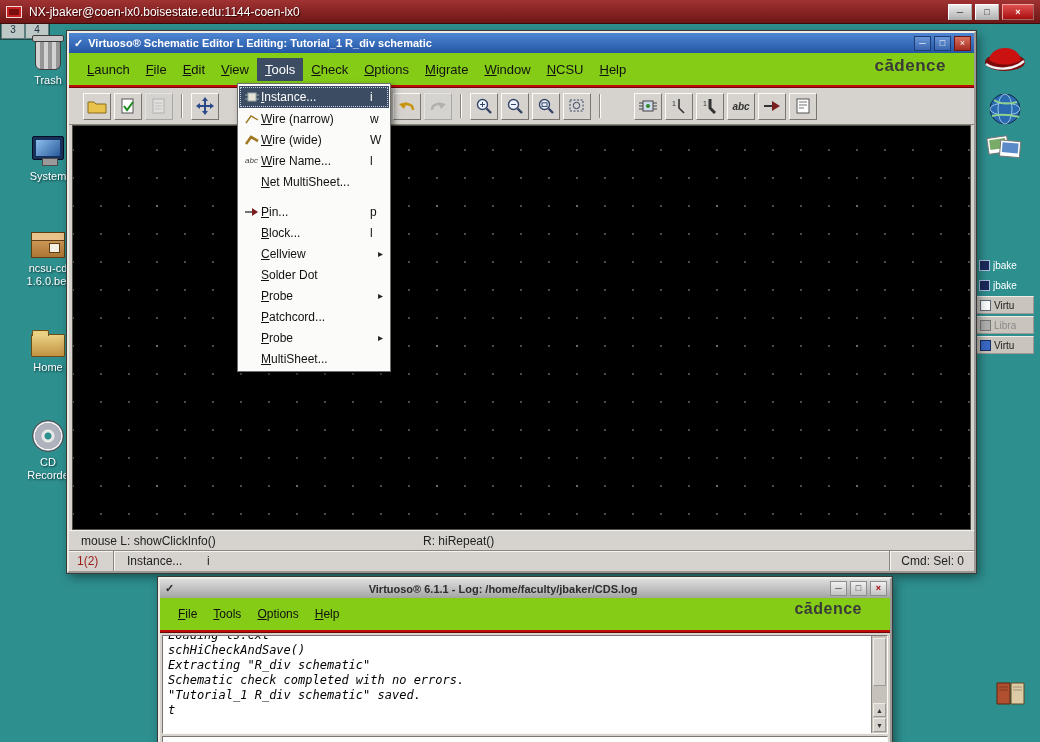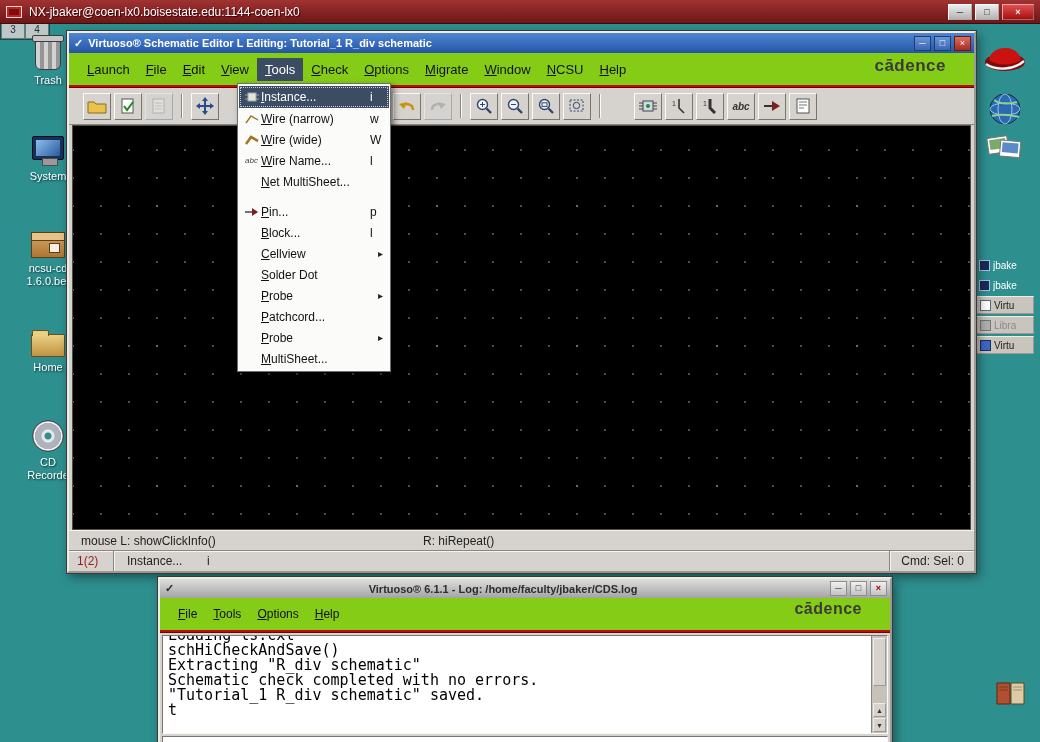--- a/index.html
+++ b/index.html
@@ -149,22 +149,22 @@
   .dd-arrow{ flex:0 0 13px; font-size:10px; color:#222; text-align:right; }
   .dd-row.highlight{ background:#3c4c63; color:#fff; height:22px;
     outline:1px dotted #c2cde0; outline-offset:-2px; }
   .dd-spacer{ height:9px; }
   .abc-mini{ font-size:8px; font-style:italic; color:#444; }
 
   
   .log-body{ flex:1; display:flex; margin:2px; background:#fff;
     border:1px solid; border-color:#7a766f #fcfaf6 #fcfaf6 #7a766f; overflow:hidden; }
   .log-text{ flex:1; overflow:hidden; }
-  .log-lines{ font-family:"DejaVu Sans Mono","Liberation Mono",monospace; font-size:15px;
-    line-height:15px; color:#000; padding:0 5px; margin-top:-8px; }
+  .log-lines{ font-family:"DejaVu Sans Mono","Liberation Mono",monospace; font-size:12px;
+    line-height:15px; color:#000; padding:0 5px; margin-top:-8px;font-style:italic; }
   .log-line{ white-space:pre; }
   .log-scrollbar{ position:relative; flex:0 0 16px; background:#c6c2ba; border-left:1px solid #8a867f; }
   .sb-thumb{ position:absolute; top:2px; left:1px; right:1px; height:48px;
     background:#d6d3ce; border:1px outset #efece6; }
   .sb-btn{ position:absolute; left:1px; right:1px; height:14px; font-size:7px; line-height:13px;
     text-align:center; color:#333; background:#d6d3ce; border:1px outset #efece6; }
   .sb-btn.up{ bottom:16px; }
   .sb-btn.down{ bottom:1px; }
   .log-input{ height:13px; flex:0 0 13px; margin:0 2px 2px; background:#fff;
     border:1px solid; border-color:#7a766f #fcfaf6 #fcfaf6 #7a766f; }

